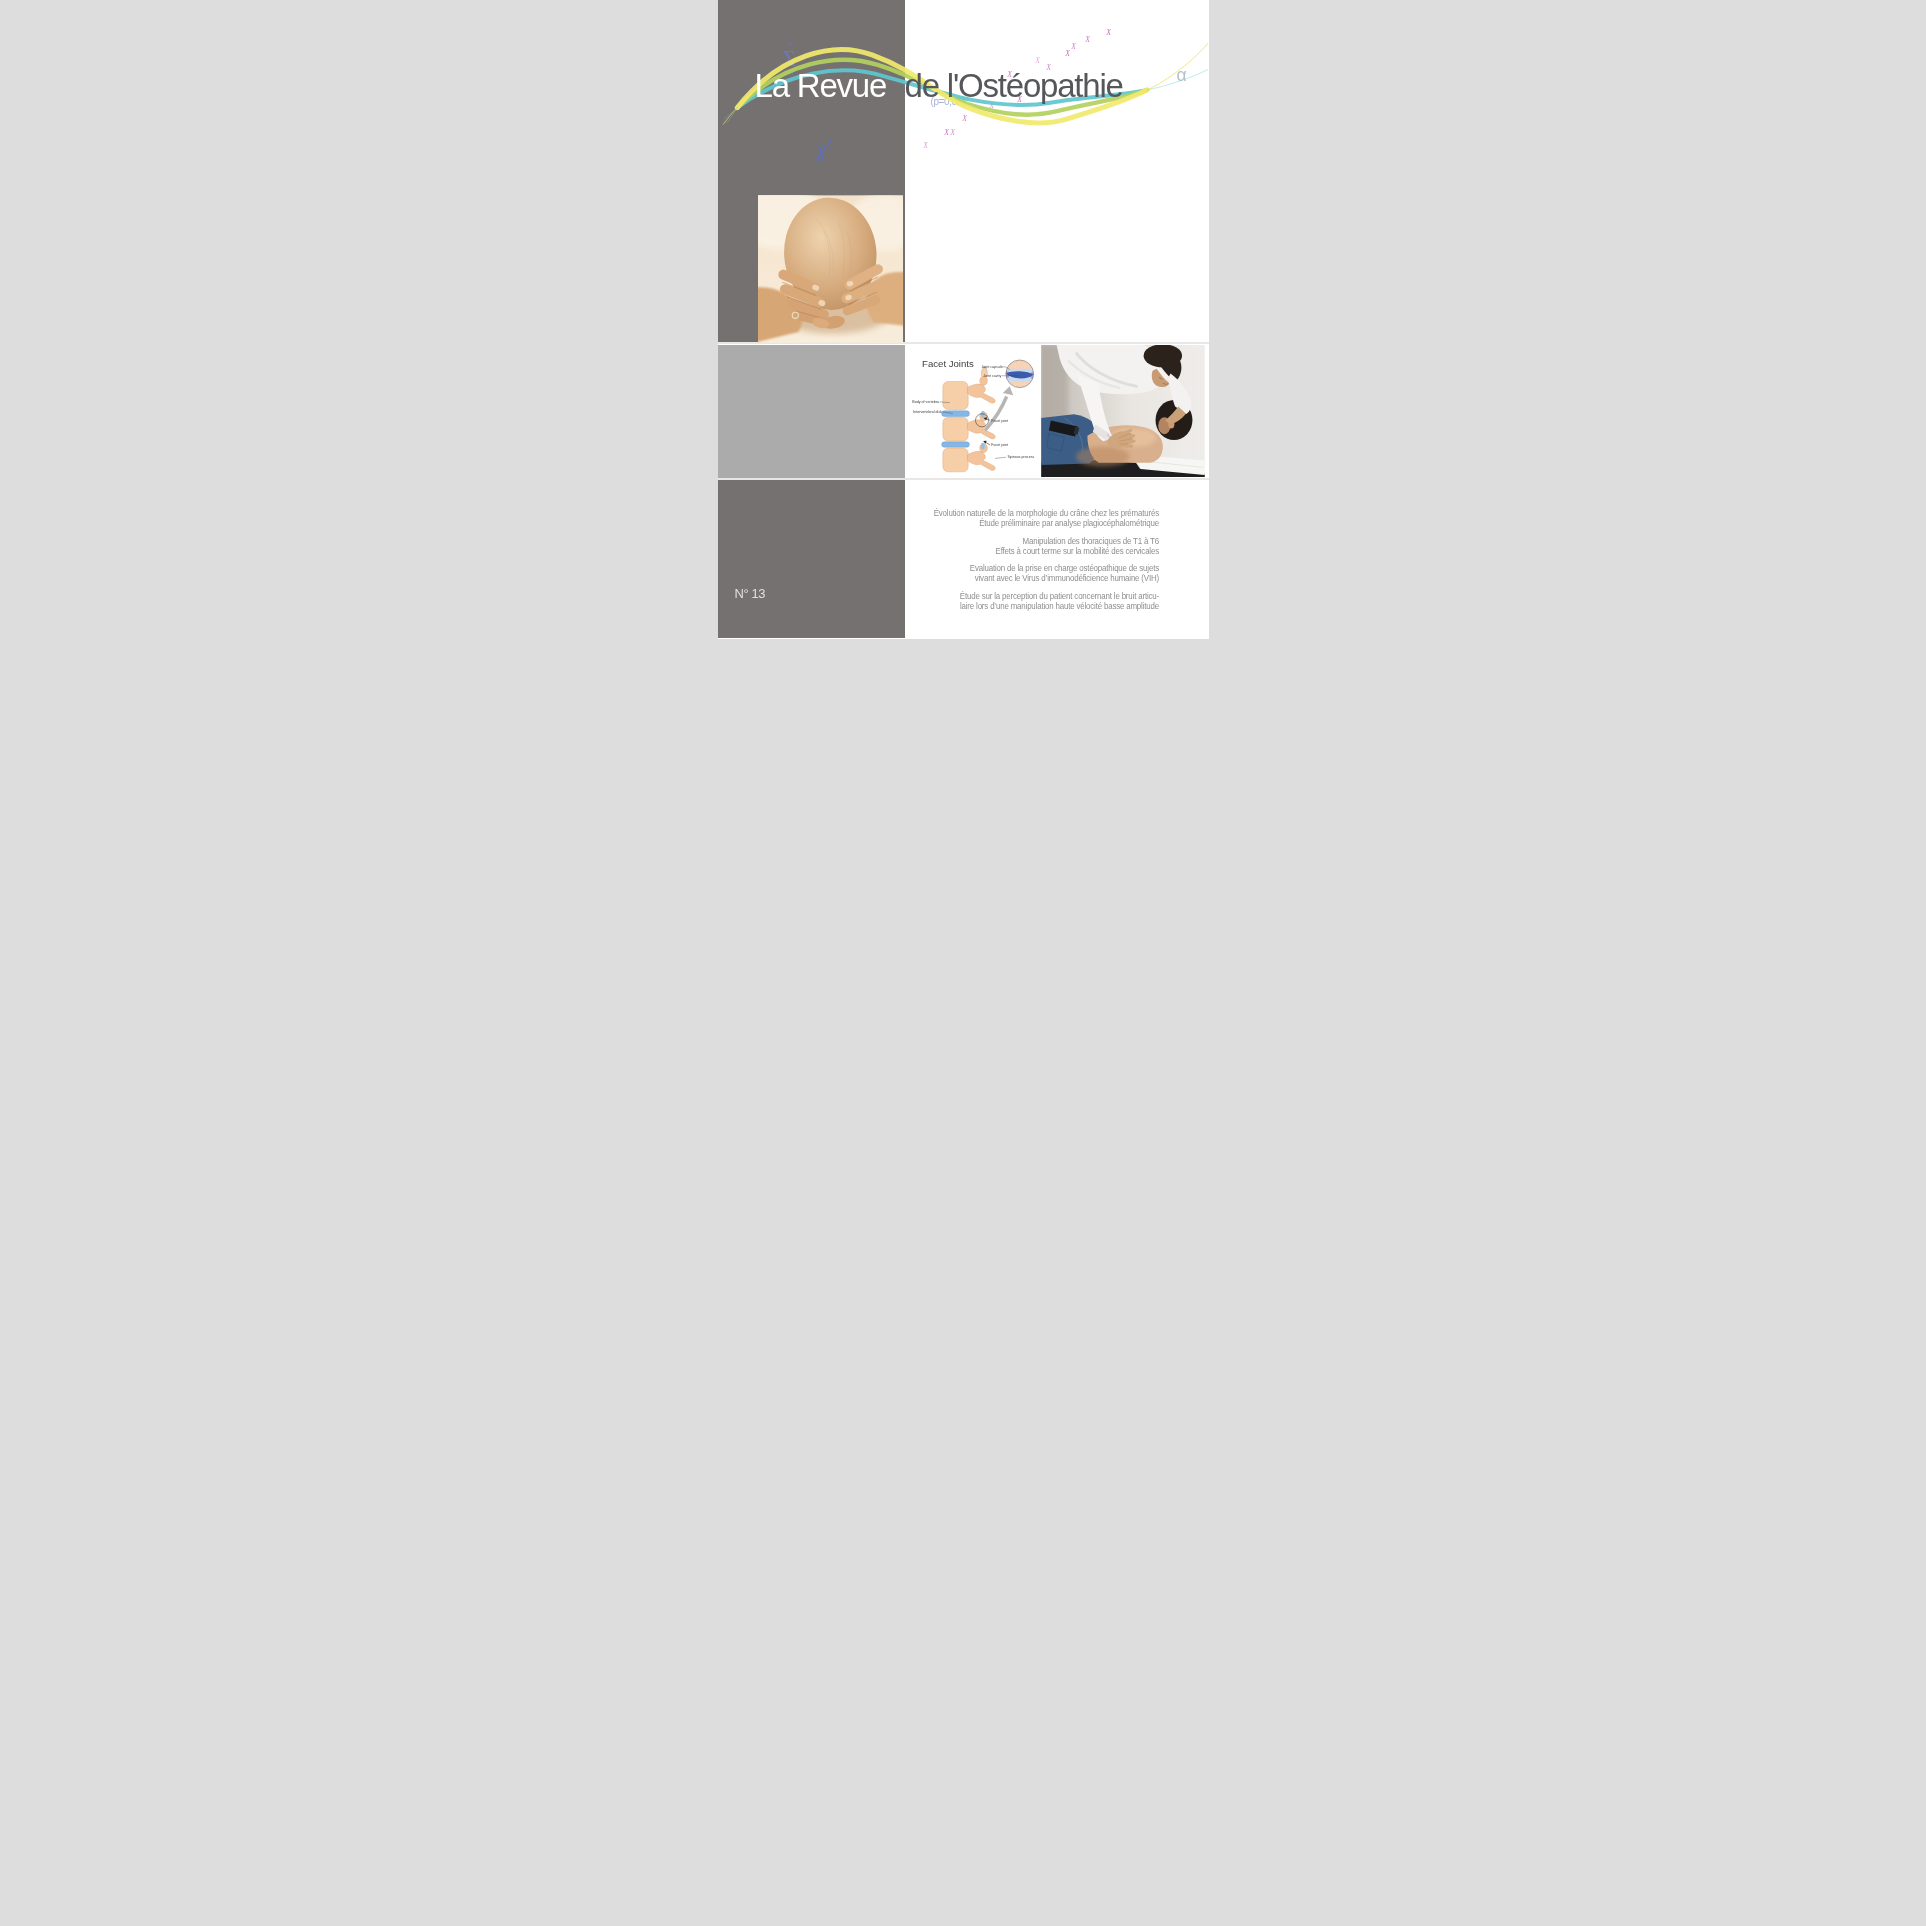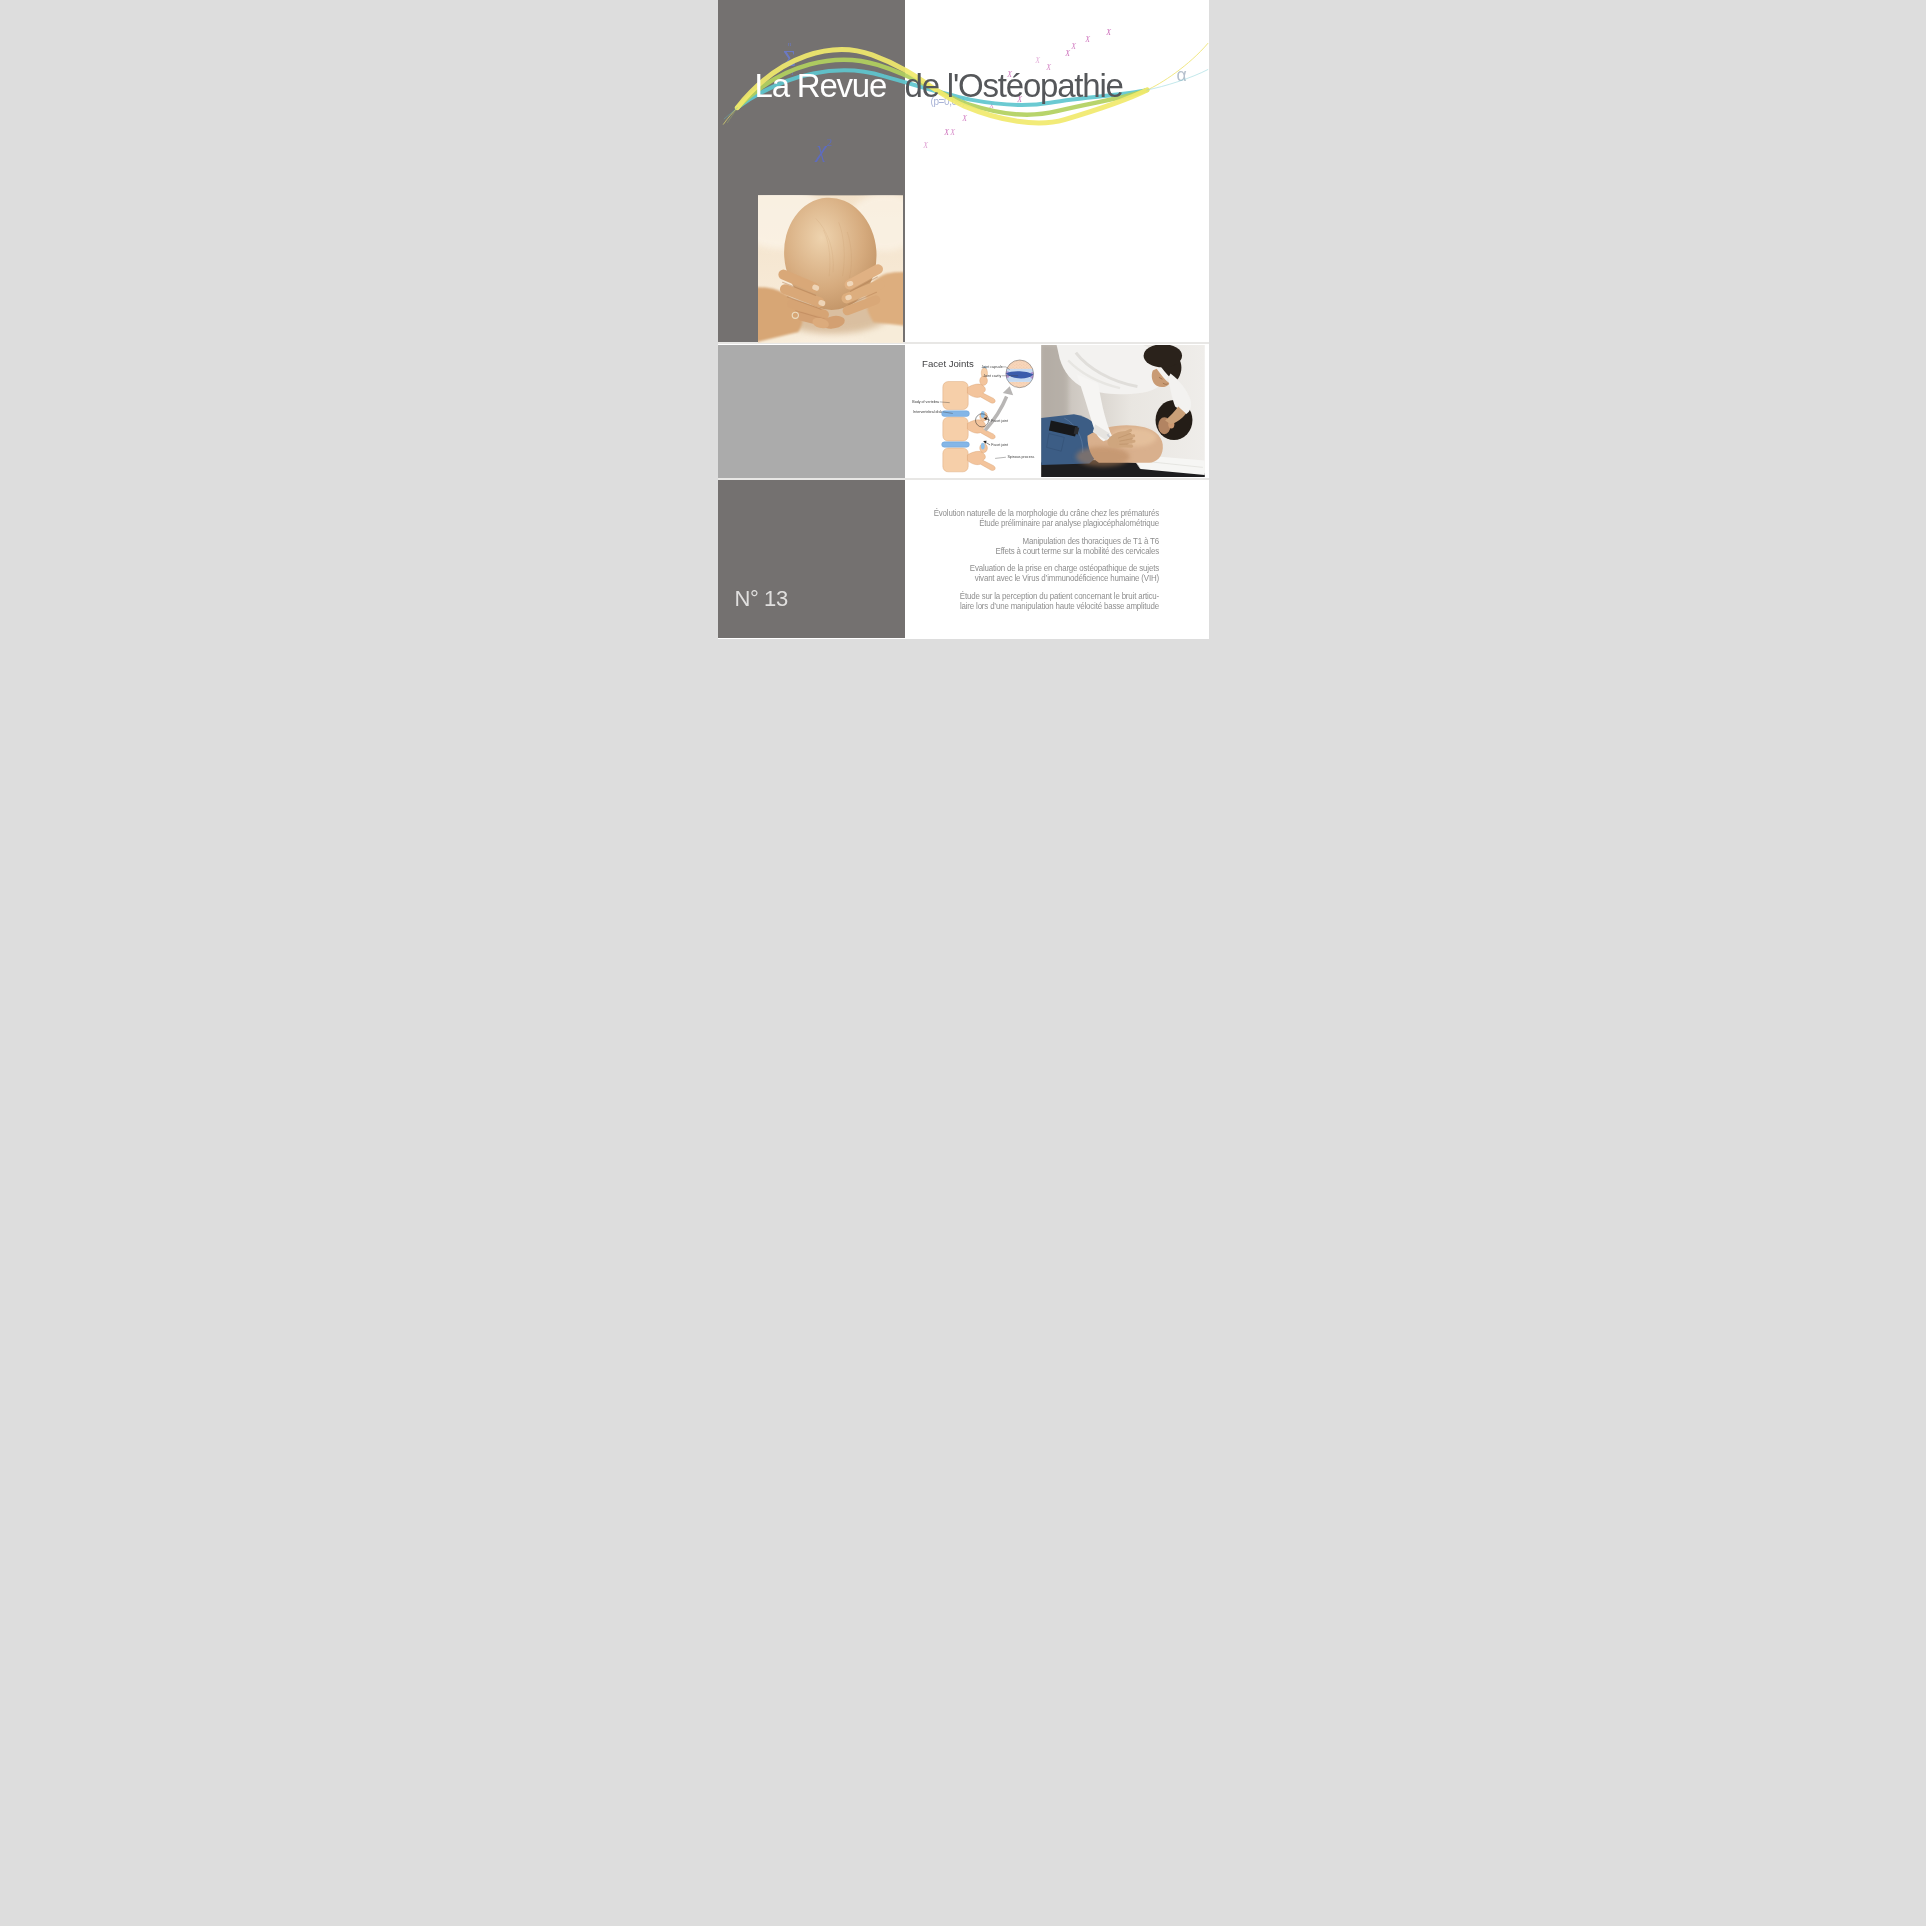--- a/index.html
+++ b/index.html
@@ -28,21 +28,21 @@
   #x-marks{left:0;top:0;width:491px;height:639px;z-index:2;pointer-events:none;position:absolute;}
   .xmark{position:absolute;transform:translate(-50%,-50%);font-family:"Liberation Serif",serif;font-style:italic;font-size:7.7px;color:#c75fb3;}
   
   #baby-photo{left:40px;top:195px;width:145px;height:148px;z-index:5;}
   #facet-panel{left:187px;top:345px;width:136px;height:98px;background:#ffffff;z-index:5;}
   #osteo-photo{left:323px;top:345px;width:164px;height:132px;z-index:5;}
   
   #articles{right:50px;top:508px;z-index:3;text-align:right;color:#8e8e8e;font-size:9px;line-height:10px;letter-spacing:-0.2px;transform:scaleX(0.88);transform-origin:100% 0;}
   .article{margin:0 0 7.7px 0;}
   
-  #issue-number{left:17px;top:586px;z-index:2;color:#e0dfde;font-size:22px;letter-spacing:-0.4px;text-align:center;}
+  #issue-number{left:17px;top:586px;z-index:2;color:#e0dfde;font-size:13px;letter-spacing:-0.4px;text-align:center;}
   
   .diag-title{font-family:"Liberation Sans",sans-serif;font-size:25px;fill:#3f3f41;}
   .diag-label{font-family:"Liberation Sans",sans-serif;font-size:9.5px;fill:#3c3c3c;}
 </style>
 </head>
 <body>
 
 <div id="page">
 
   <div class="abs" id="col-top"></div>

